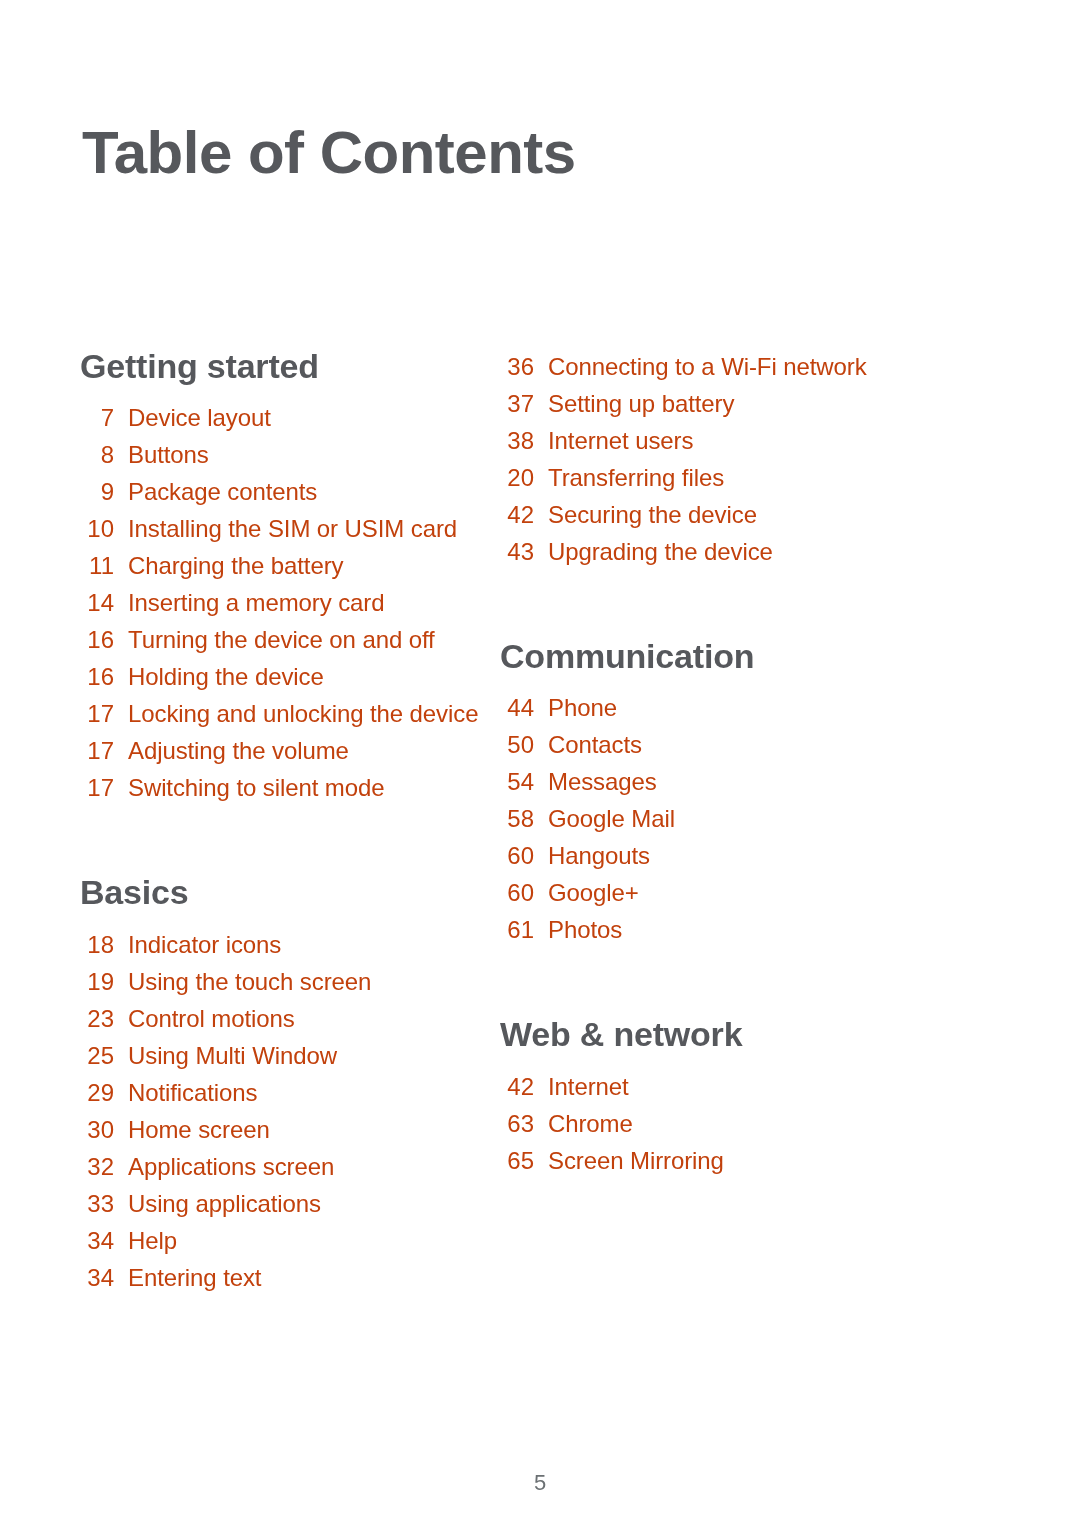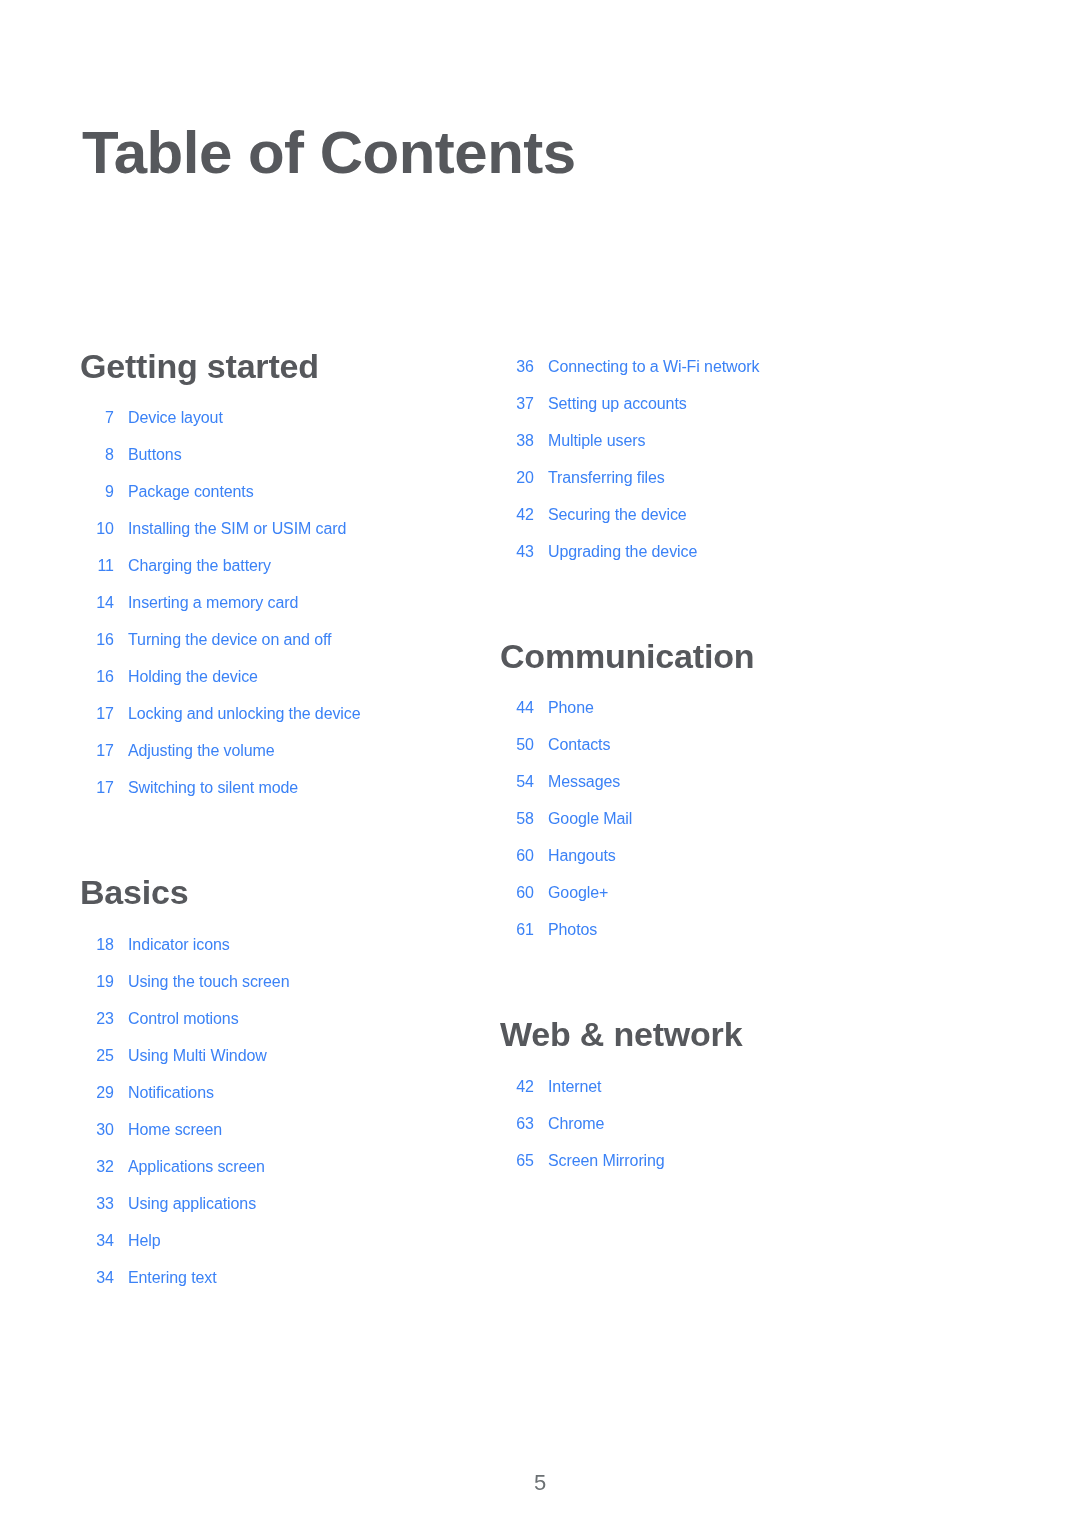--- a/index.html
+++ b/index.html
@@ -69,23 +69,23 @@
     margin-bottom: 14px;
     white-space: nowrap;
   }
 
   .entry-list { display: block; }
 
   .toc-entry {
     display: flex;
     align-items: flex-end;
     height: 37px;
-    font-size: 16px;
+    font-size: 24px;
     line-height: 37px;
-    color: #3b82f6;
+    color: #c2410c;
     white-space: nowrap;
   }
 
   .entry-page {
     width: 34px;
     text-align: right;
     flex: 0 0 34px;
     letter-spacing: 0px;
   }
 
@@ -211,25 +211,25 @@
       </div>
     <div class="column column-right" id="col-1">
         <div class="toc-section">
           <div class="entry-list">
             <div class="toc-entry">
               <span class="entry-page">36</span>
               <span class="entry-title">Connecting to a Wi-Fi network</span>
             </div>
             <div class="toc-entry">
               <span class="entry-page">37</span>
-              <span class="entry-title">Setting up accounts</span>
+              <span class="entry-title">Setting up battery</span>
             </div>
             <div class="toc-entry">
               <span class="entry-page">38</span>
-              <span class="entry-title">Multiple users</span>
+              <span class="entry-title">Internet users</span>
             </div>
             <div class="toc-entry">
               <span class="entry-page">20</span>
               <span class="entry-title">Transferring files</span>
             </div>
             <div class="toc-entry">
               <span class="entry-page">42</span>
               <span class="entry-title">Securing the device</span>
             </div>
             <div class="toc-entry">

